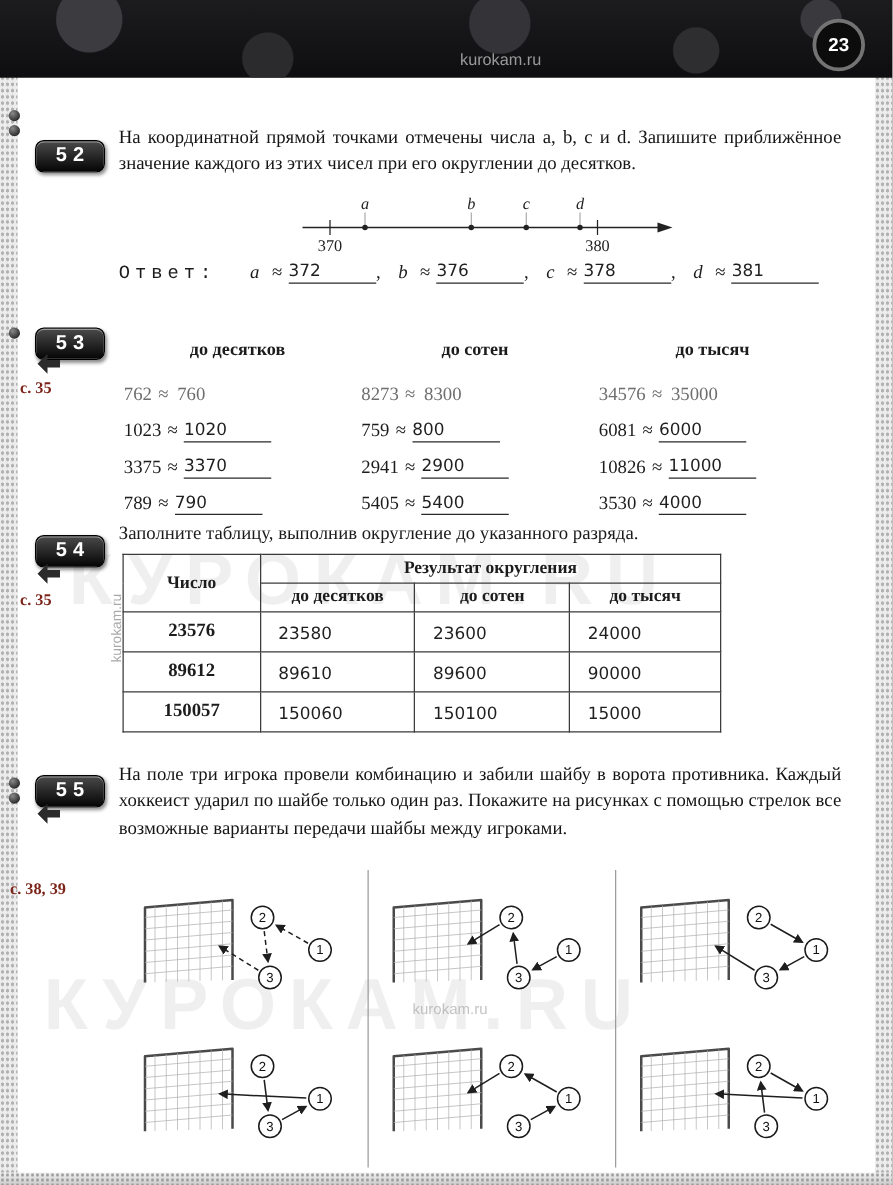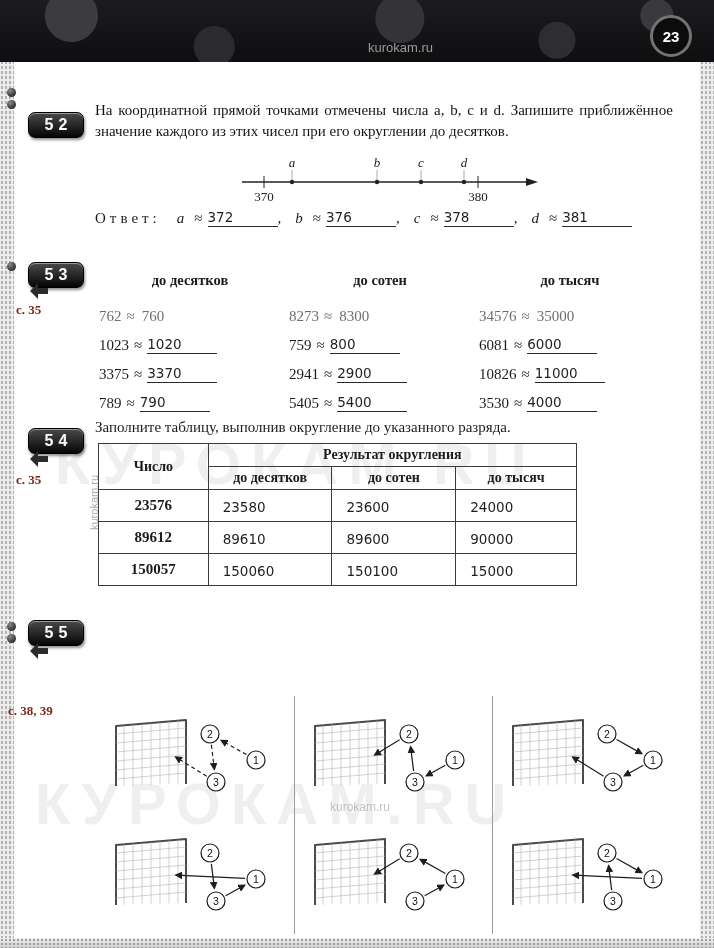--- a/index.html
+++ b/index.html
@@ -48,21 +48,21 @@
   
   .numberline{position:absolute;left:240px;top:156px;}
   .nl-line{stroke:#222;stroke-width:1.3;}
   .nl-tick{stroke:#222;stroke-width:1;}
   .nl-guide{stroke:#8a8a8a;stroke-width:.7;}
   .nl-lab{font:13px "Liberation Serif",serif;fill:#222;}
   .nl-pt{font:italic 13px "Liberation Serif",serif;fill:#222;}
 
   .ans-row{position:absolute;left:95px;top:208px;width:585px;display:flex;align-items:flex-end;
      font:15px "Liberation Serif",serif;}
-  .ans-lab{letter-spacing:4px;margin-right:8px;}
+  .ans-lab{letter-spacing:4px;margin-right:19px;font-family:Liberation Mono, monospace;}
   .ans-group{display:flex;align-items:flex-end;margin-right:6px;}
   .ans-group i{margin:0 5px 0 8px;}
   .ap{margin:0 5px;color:#222;}
   .blank{display:inline-block;border-bottom:1.2px solid #2a2a2a;min-width:70px;height:18px;text-align:left;}
   .hand{font:13.5px "DejaVu Sans",sans-serif;color:#1f1f1f;position:relative;top:1px;}
 
   
   .ex53-title{position:absolute;left:95px;top:251px;font:15px "Liberation Serif",serif;}
   .ex53-grid{position:absolute;left:95px;top:272px;width:580px;display:flex;}
   .col53{width:190px;}
@@ -290,20 +290,21 @@
   <div class="beads" style="top:622px;">
       <i></i>
       <i></i>
     </div>
   <div class="badge" style="top:606px;">55</div>
   <svg class="arrow-ic" style="top:642px;" viewBox="0 0 22 18">
     <path d="M10,1 L2,9 L10,17 L10,12 L20,12 L20,6 L10,6 Z" fill="#2b2b2b"></path>
   </svg>
   <div class="pref" style="left:8px;top:664px;margin-top:39px;">с. 38, 39</div>
 
+  <div class="ex-text" style="top:610px;">На поле три игрока провели комбинацию и забили шайбу в ворота противника. Каждый хоккеист ударил по шайбе только один раз. Покажите на рисунках с помощью стрелок все возможные варианты передачи шайбы между игроками.</div>
 
   <div class="dgrid">
     <div class="dcell"><svg viewBox="0 0 198 119" width="198" height="119">
           <defs>
             <marker id="ah0" viewBox="0 0 10 10" refX="8" refY="5" markerWidth="6.5" markerHeight="6.5" orient="auto">
               <path d="M0,0 L10,5 L0,10 Z" fill="#1e1e1e"></path>
             </marker>
           </defs>
           <g>
             <path d="M20,90 L20,30 L90,24 L90,88" fill="none" stroke="#4a4a4a" stroke-width="2" stroke-linejoin="round"></path>

